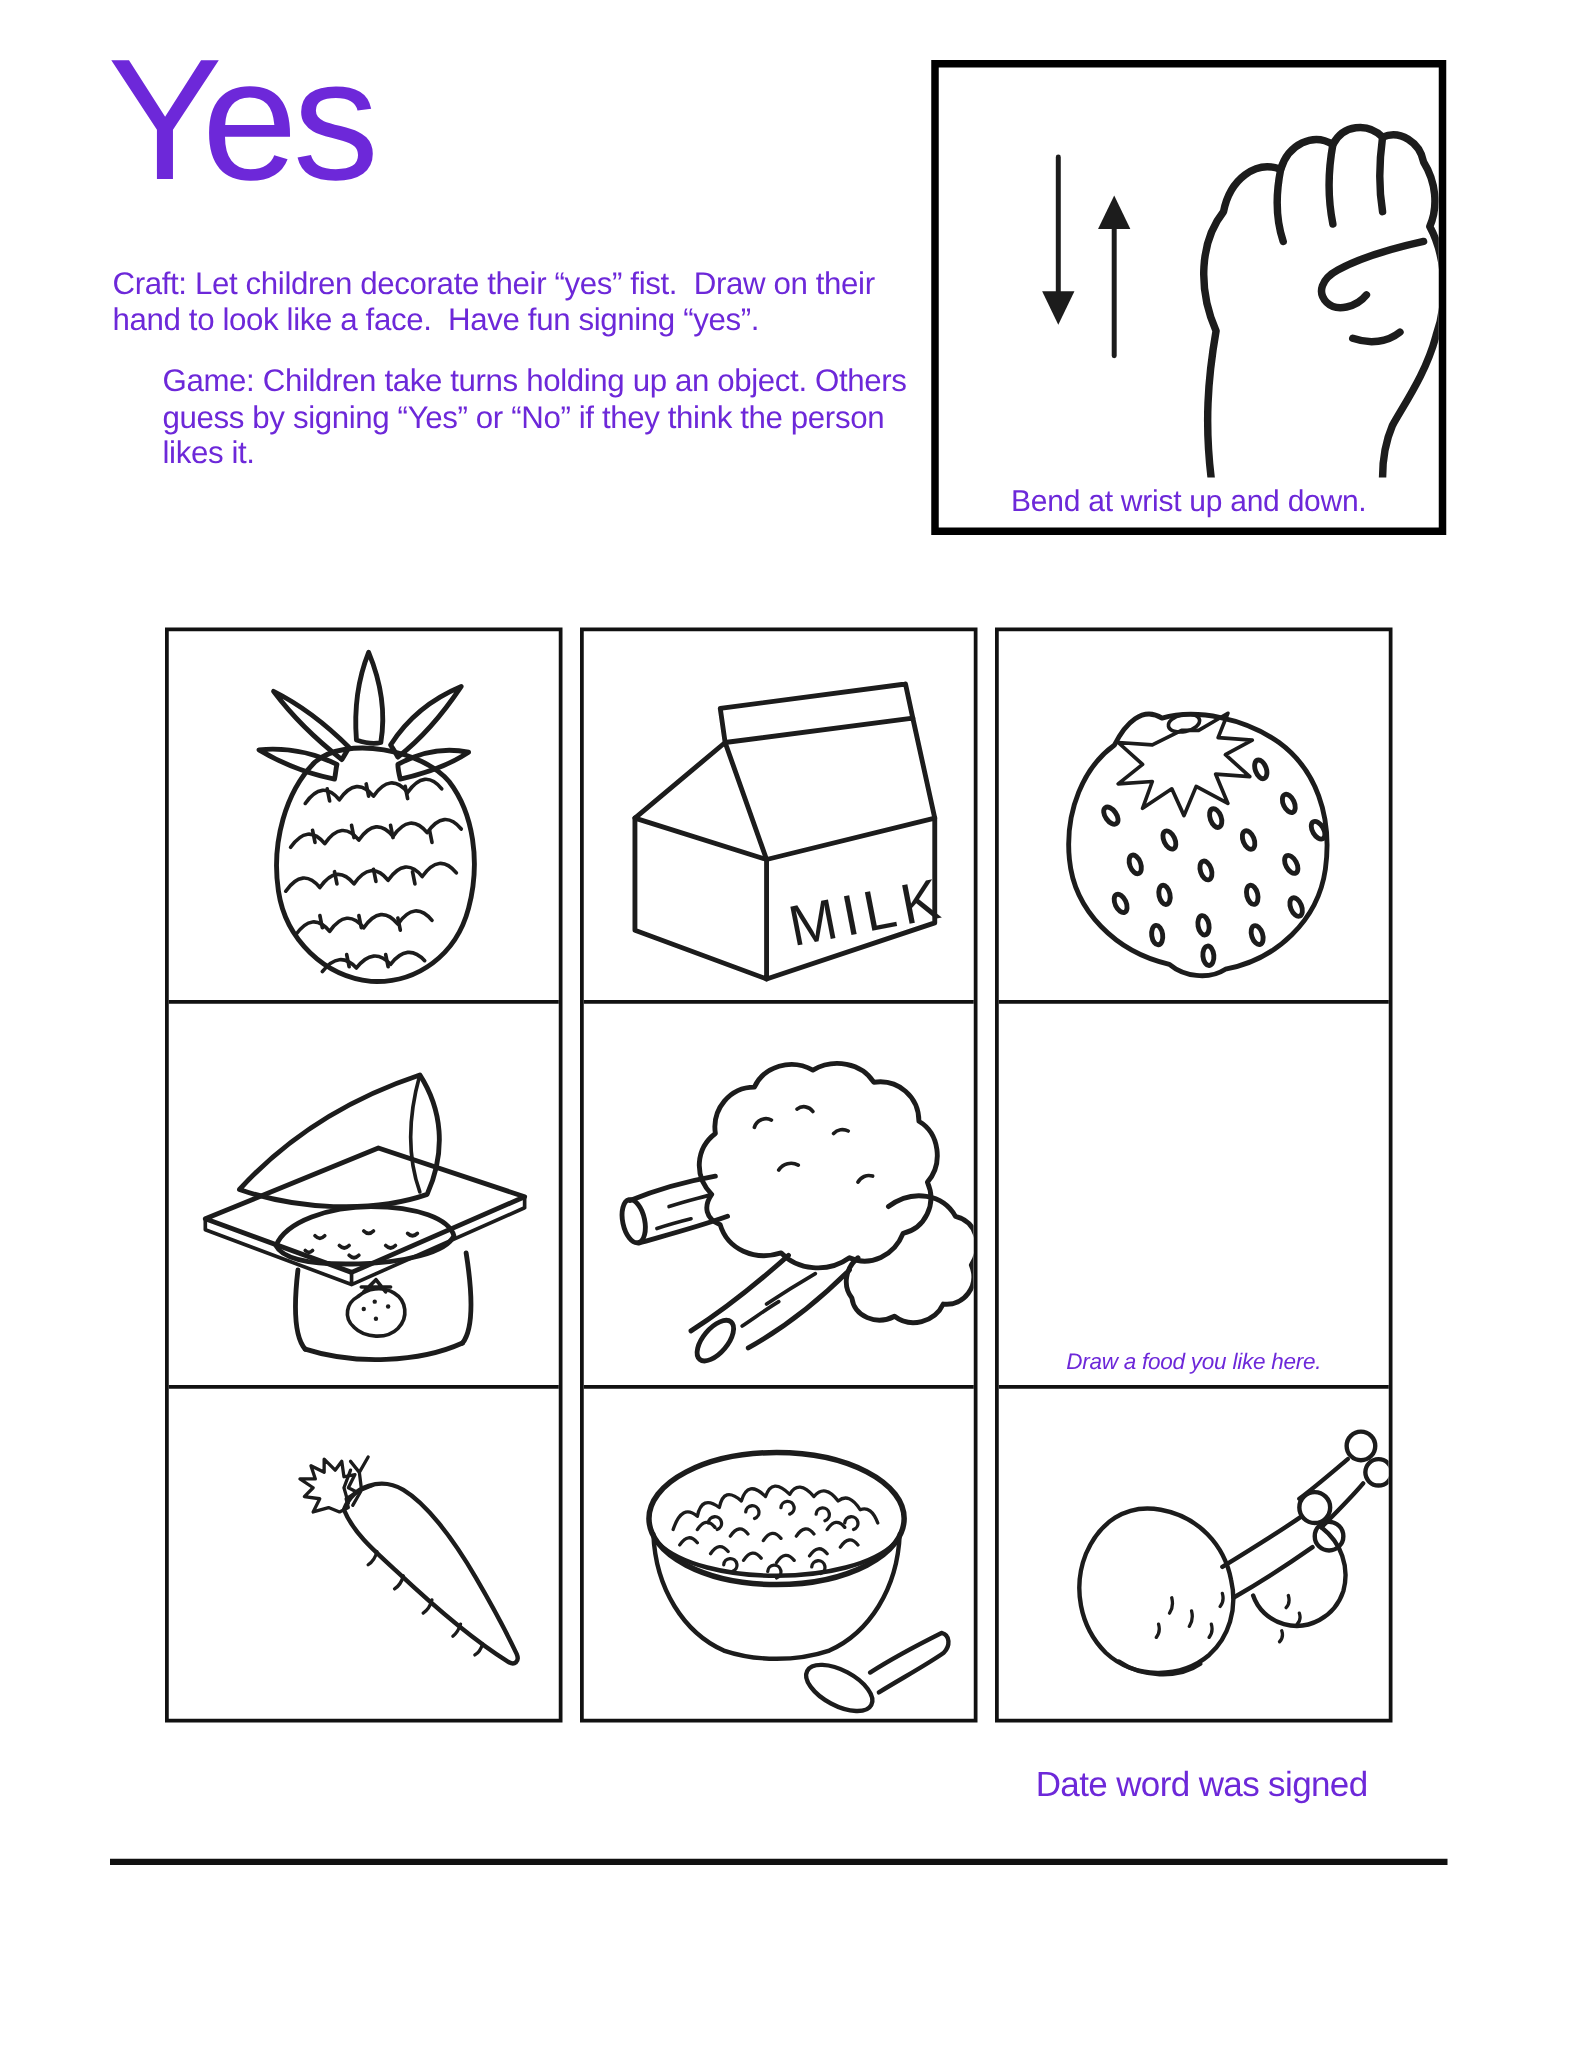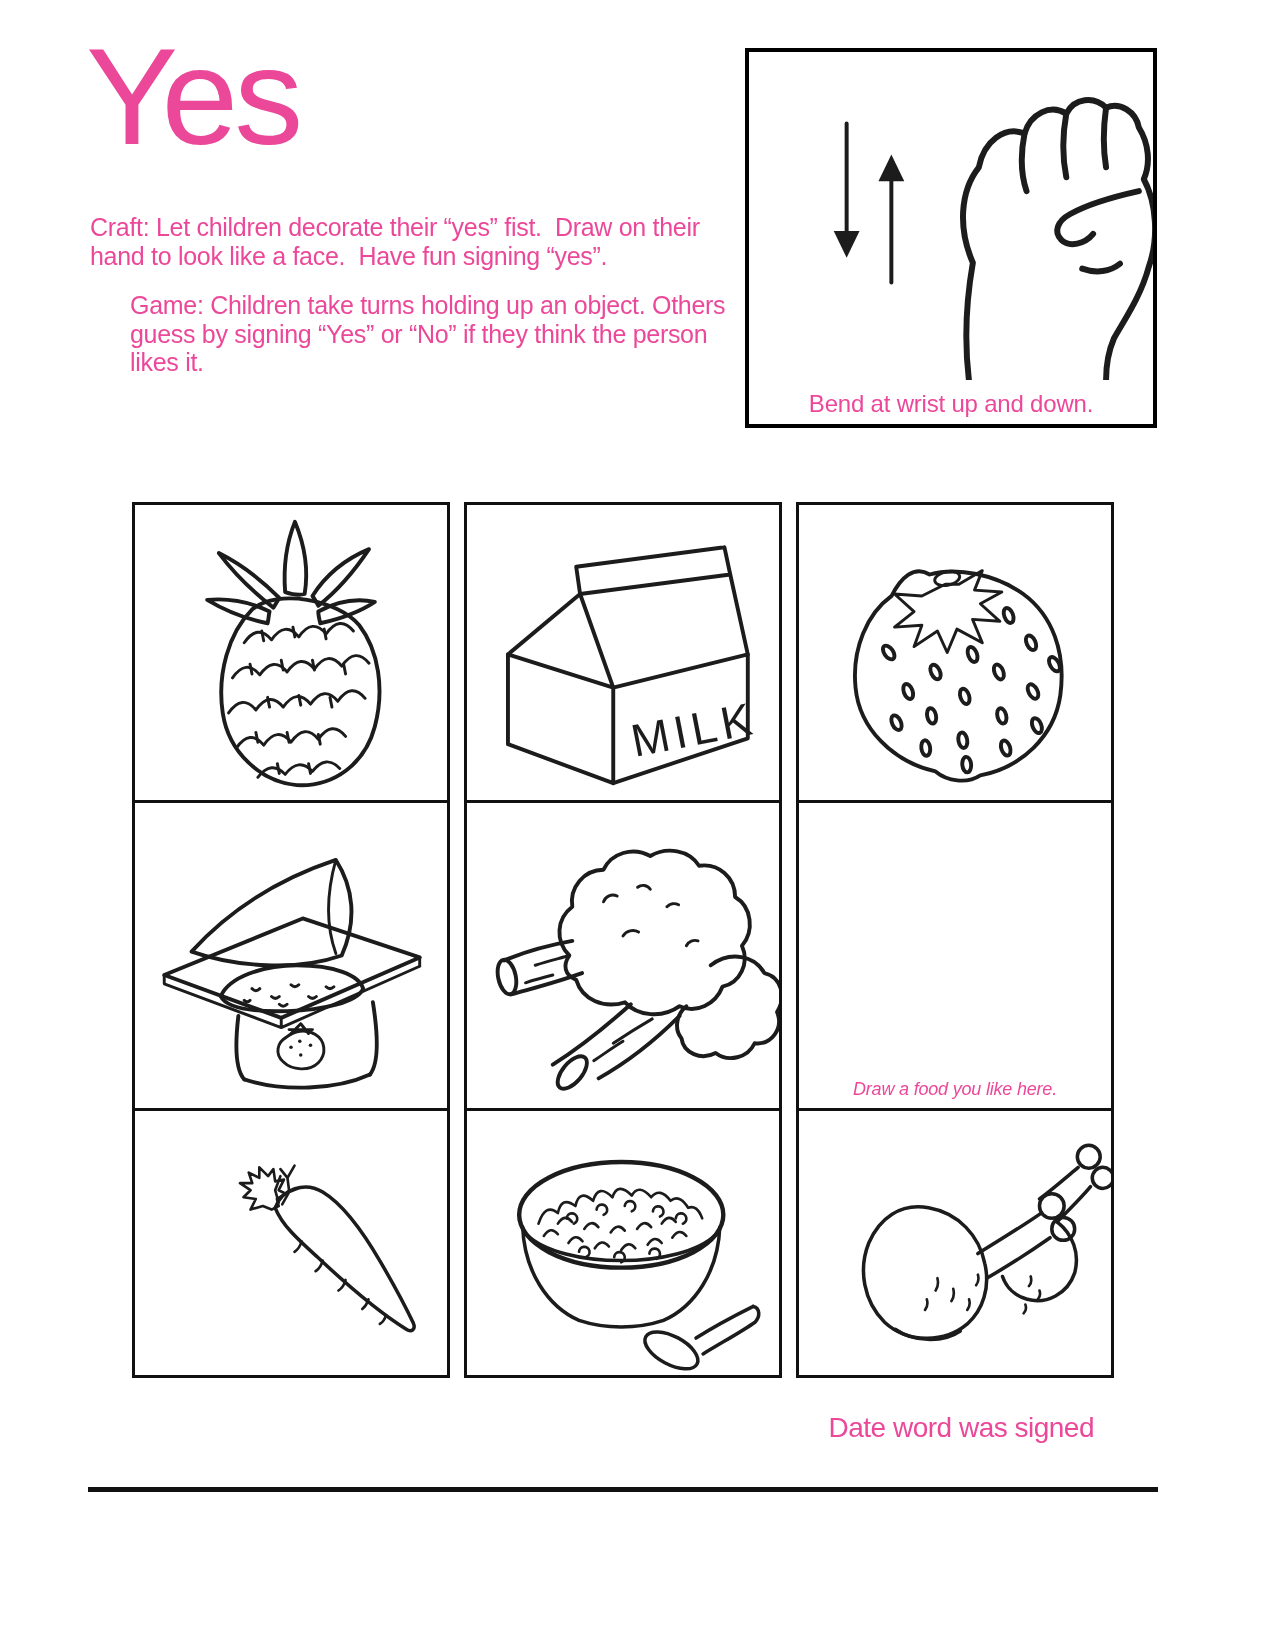--- a/index.html
+++ b/index.html
@@ -1,26 +1,26 @@
 <!DOCTYPE html>
 <html><head>
 <meta charset="utf-8">
 <style>
   html,body{margin:0;padding:0;background:#fff;}
   .page{position:relative;width:1212px;height:1650px;background:#ffffff;overflow:hidden;
-        font-family:"Liberation Sans",sans-serif;color:#ec4899;}
+        font-family:"Liberation Sans",sans-serif;color:#6d28d9;}
   .abs{position:absolute;}
   .title{left:86px;top:26px;font-size:138px;line-height:1.02;letter-spacing:-4px;font-weight:normal;}
   .para{white-space:pre-wrap;font-size:25px;line-height:28.5px;letter-spacing:-0.3px;}
   .instructions{left:90px;top:163px;}
   .craft{left:90px;top:213px;}
   .game{left:90px;top:291px;margin-left:40px;}
   .idea{left:90px;top:392px;}
 
-  .sign-box{left:745px;top:48px;width:412px;height:380px;border:4px solid #000000;box-sizing:border-box;background:#fff;}
+  .sign-box{left:745px;top:48px;width:412px;height:380px;border:6px solid #000000;box-sizing:border-box;background:#fff;}
   .sign-box svg{display:block;width:100%;height:328px;}
   .sign-caption{position:absolute;left:0;right:0;bottom:6px;text-align:center;font-size:24px;letter-spacing:-0.2px;}
 
   .grid-col{position:absolute;top:502px;height:876px;width:318px;border:3px solid #111;box-sizing:border-box;background:#fff;}
   .col-left{left:132px;}
   .col-mid{left:464px;}
   .col-right{left:796px;}
   .cell{position:relative;box-sizing:border-box;overflow:hidden;}
   .cell + .cell{border-top:3px solid #111;}
   .r1{height:295px;}

